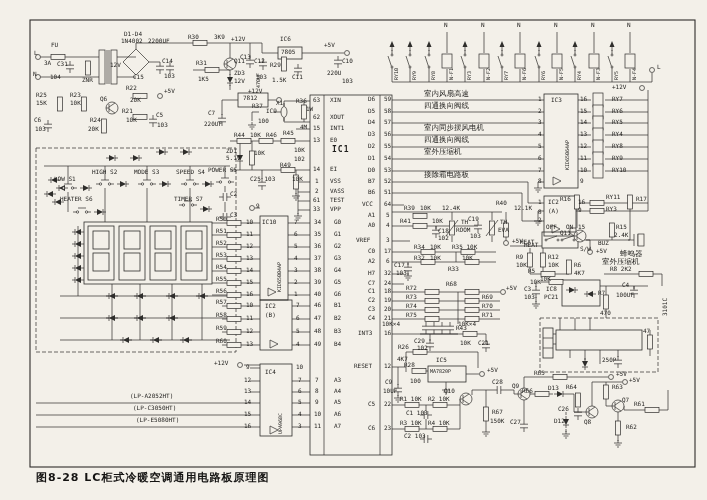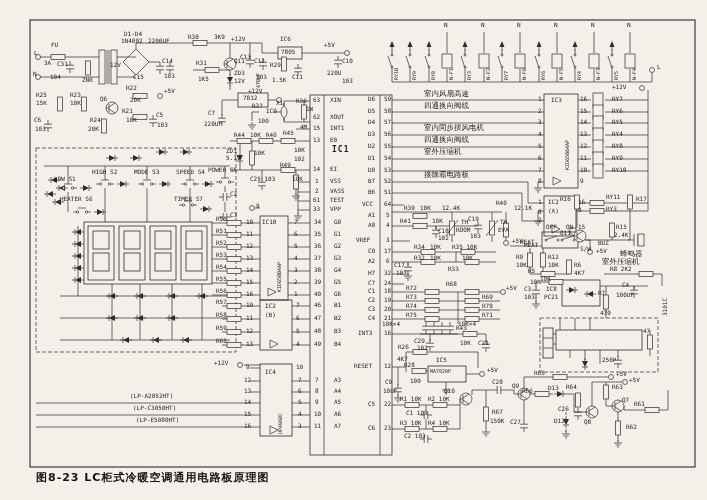--- a/index.html
+++ b/index.html
@@ -1024,14 +1024,14 @@
       <span class="lbl " style="left: 406px; top: 312px;">R75</span>
       <span class="lbl " style="left: 446px; top: 281px;">R68</span>
       <span class="lbl " style="left: 482px; top: 294px;">R69</span>
       <span class="lbl " style="left: 482px; top: 303px;">R70</span>
       <span class="lbl " style="left: 482px; top: 312px;">R71</span>
       <span class="lbl " style="left: 506px; top: 285px;">+5V</span>
       <span class="lbl " style="left: 382px; top: 321px;">10K×4</span>
       <span class="lbl " style="left: 458px; top: 321px;">10K×4</span>
     </div>
 
-  <div id="caption">图8-23 LC柜式冷暖空调通用电路板原理图</div>
+  <div id="caption">图8-28 LC柜式冷暖空调通用电路板原理图</div>
 </div>
 
 </body></html>

